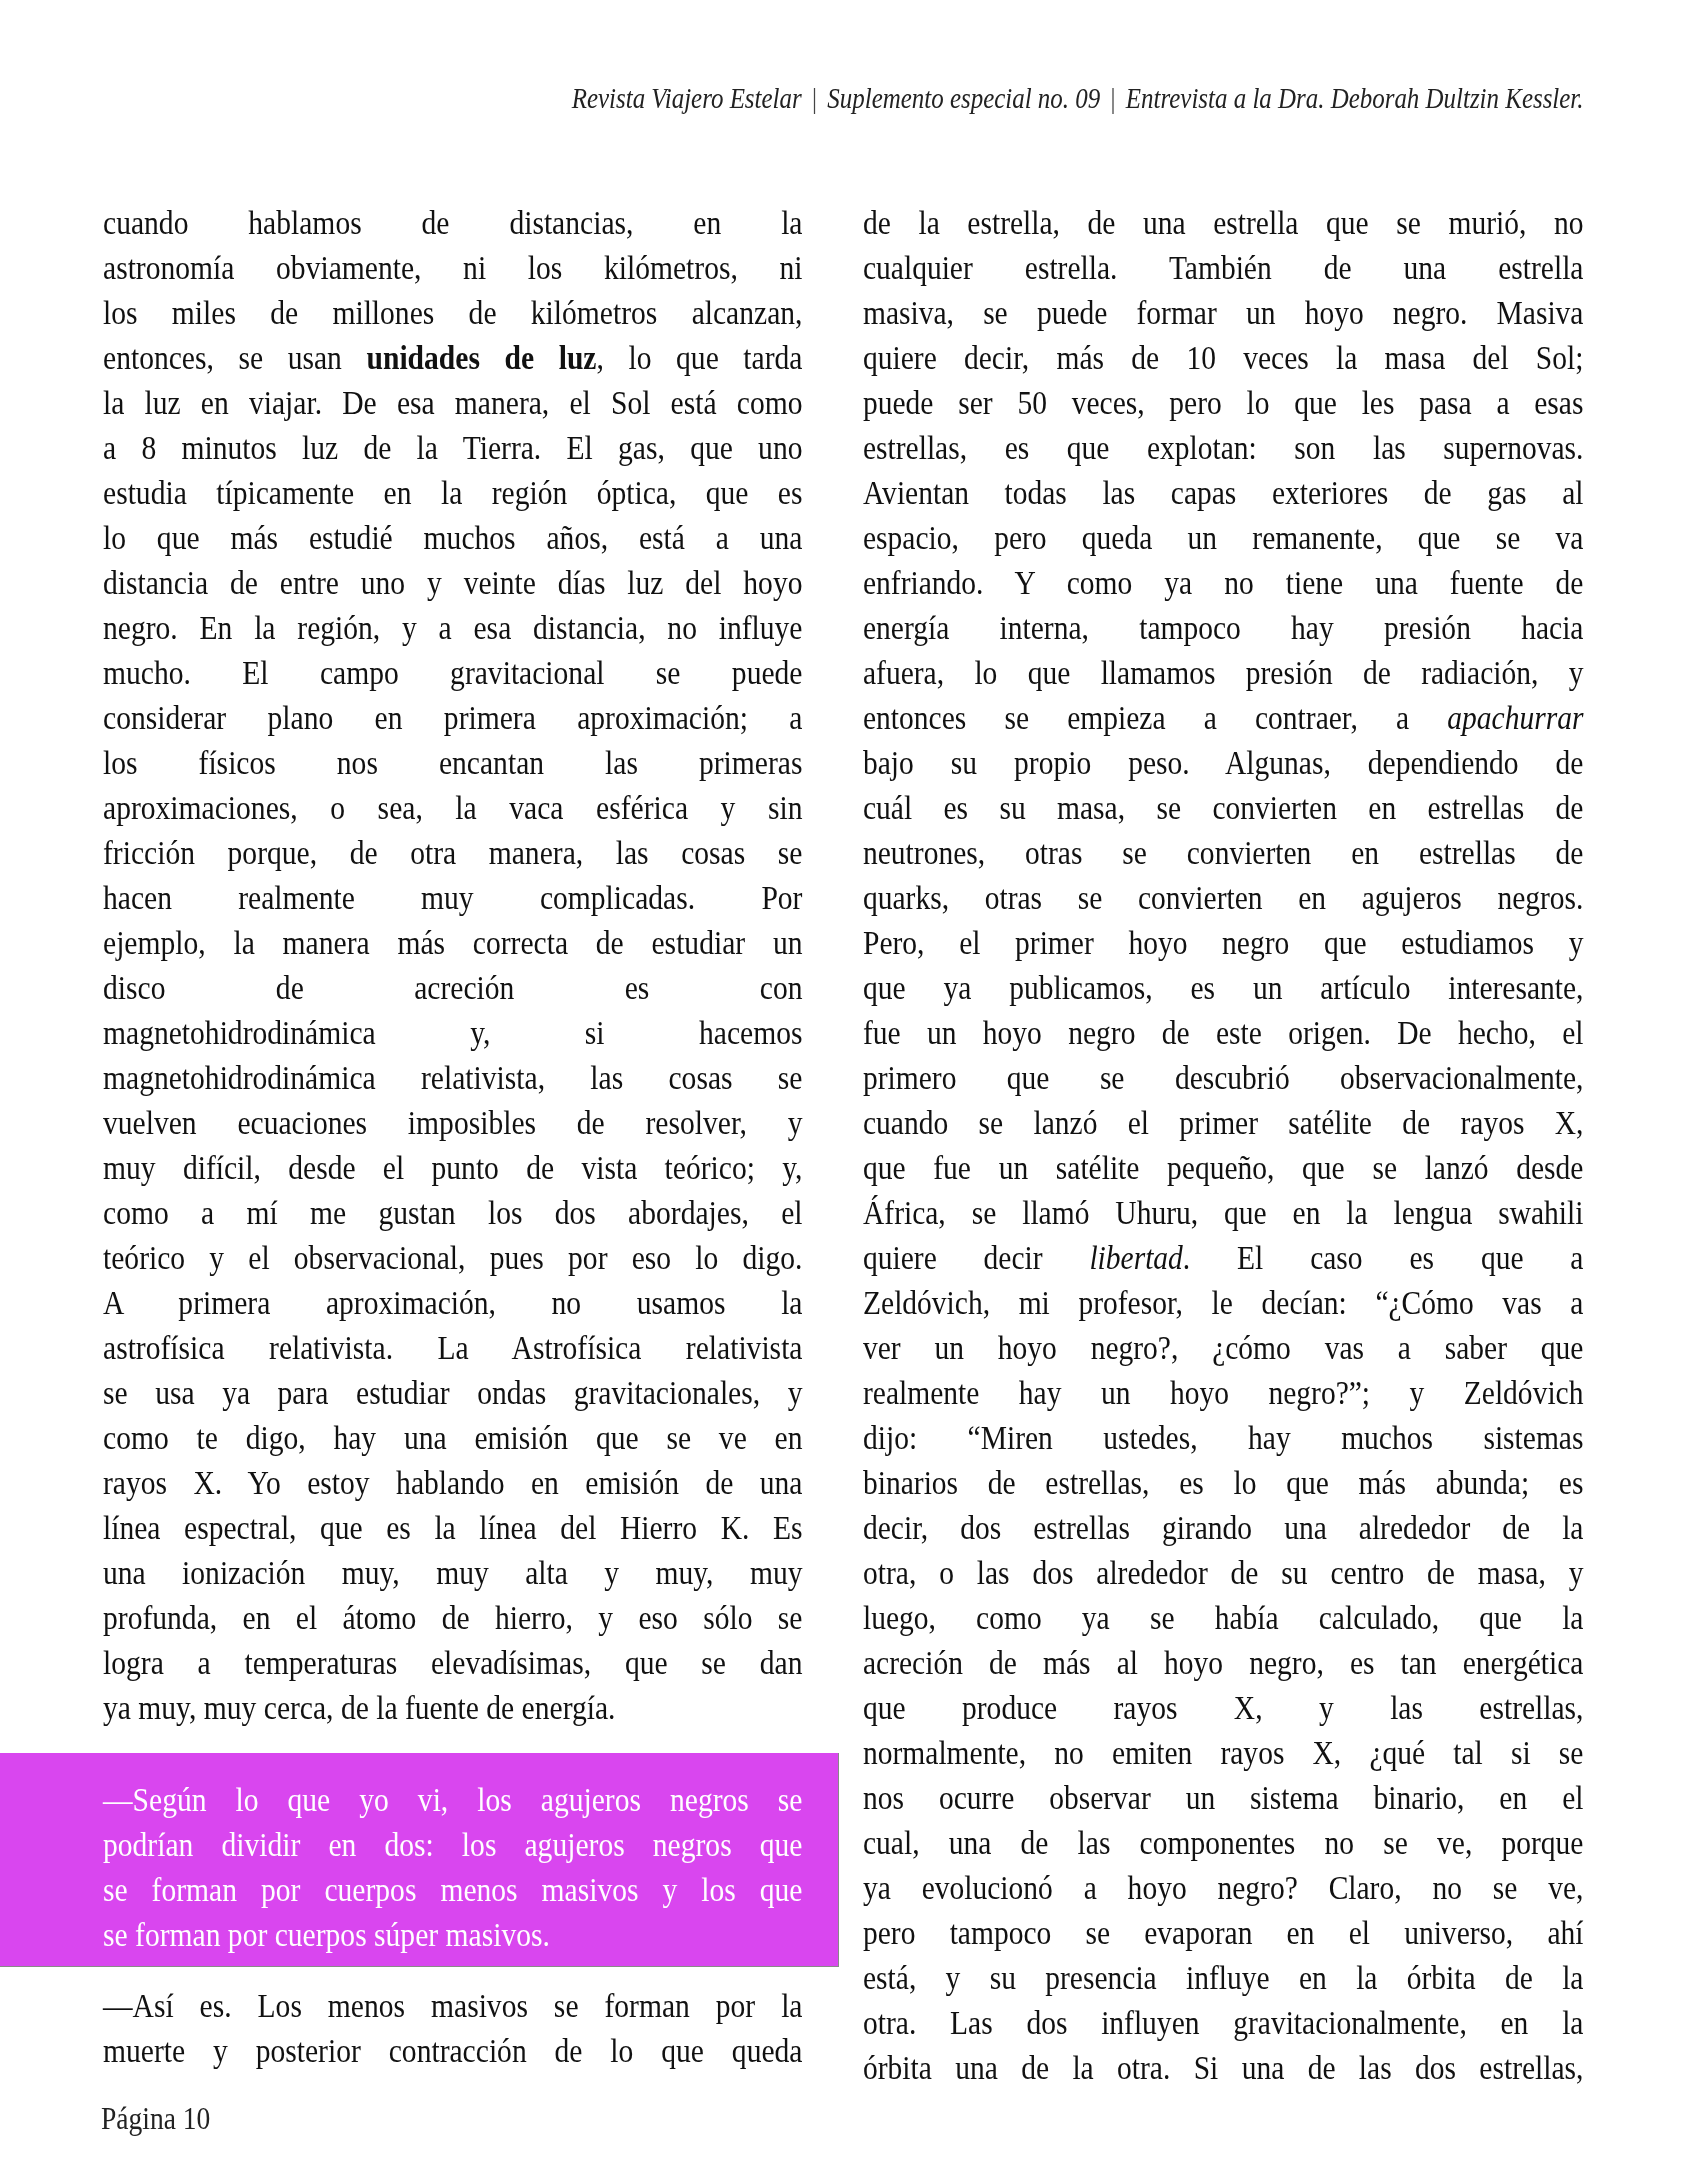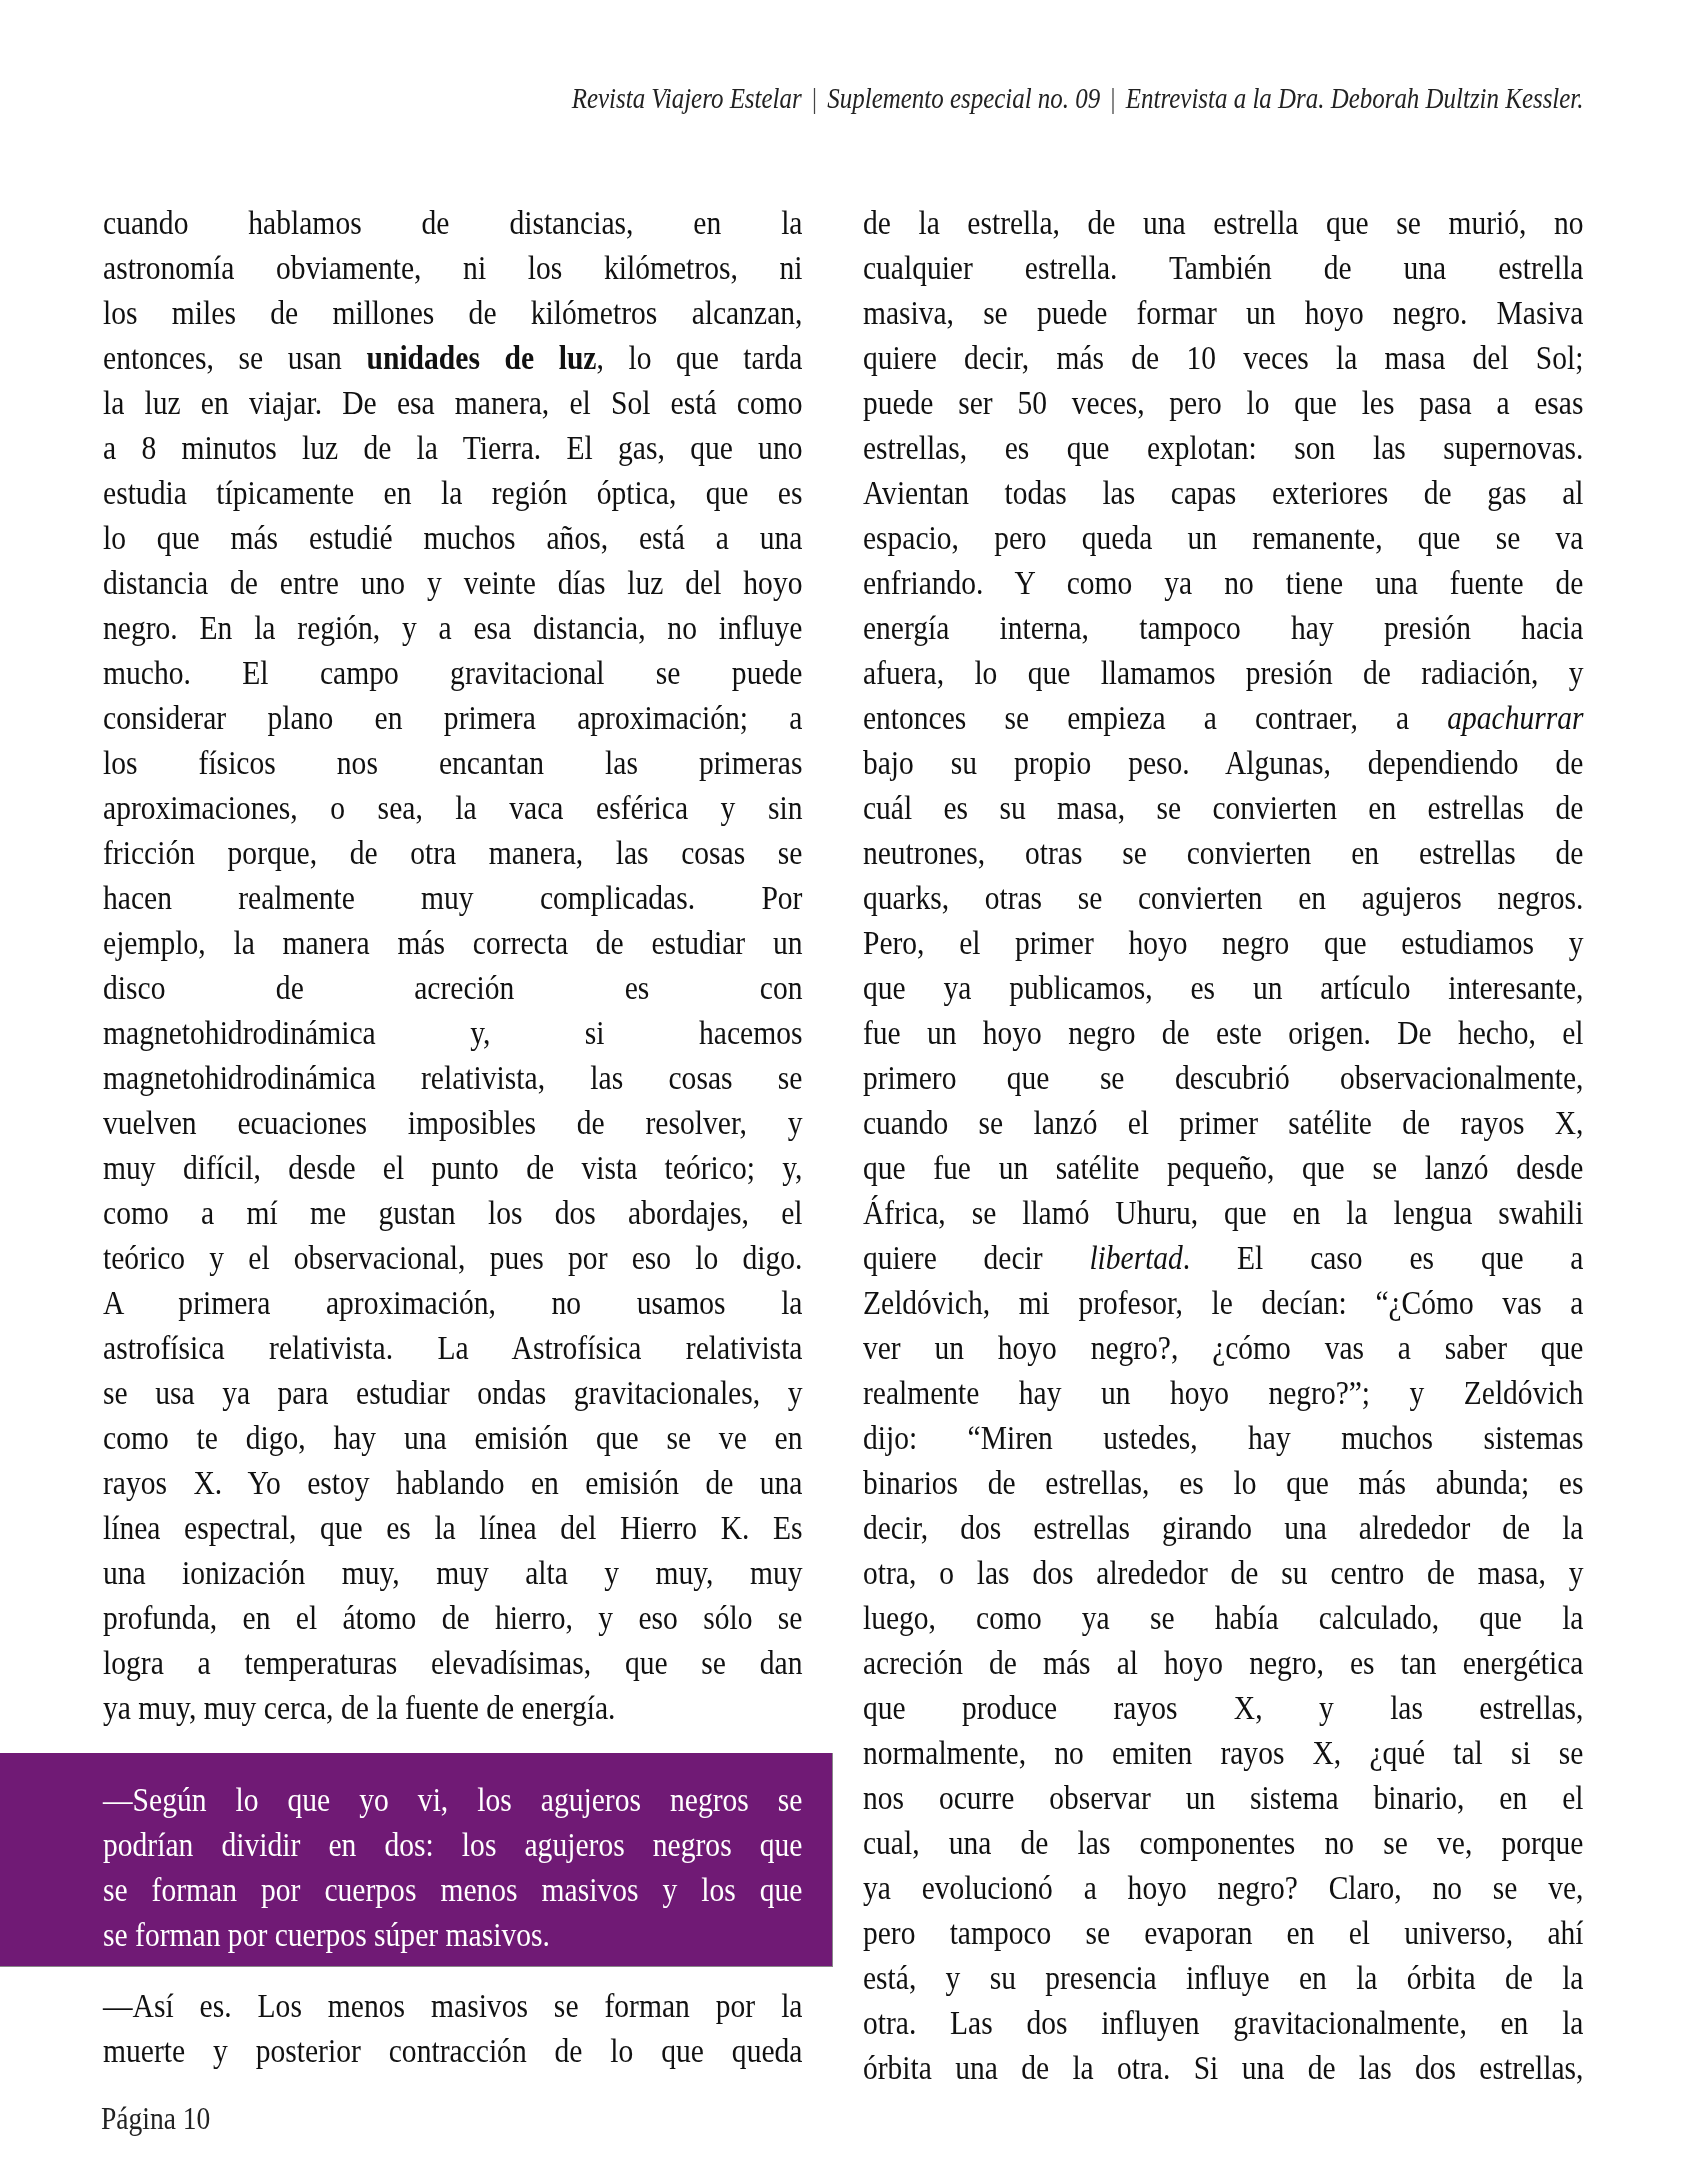--- a/index.html
+++ b/index.html
@@ -15,21 +15,21 @@
     position: absolute; top: 200px;
     font-size: 34px; line-height: 45px; text-align: justify;
     transform-origin: left top;
   }
   .col-left { left: 103px; width: 804px; transform: scaleX(0.87); }
   .col-right { left: 863px; width: 830px; transform: scaleX(0.868); }
   .line { display: block; text-align: justify; text-align-last: justify; white-space: nowrap; height: 45px; overflow: visible; }
   .line.last { text-align-last: left; }
   .question-box {
     position: absolute; left: 0; top: 1753px; width: 832px; height: 213px;
-    background: #701a75; border-right: 1.3px solid #888; border-bottom: 1.3px solid #888;
+    background: #d946ef; border-right: 1.3px solid #888; border-bottom: 1.3px solid #888; padding-left: 6px;
   }
   .question-box .inner {
     position: absolute; left: 103px; top: 24px; width: 804px;
     color: #ffffff; font-size: 34px; line-height: 45px;
     transform: scaleX(0.87); transform-origin: left top;
   }
   .answer {
     position: absolute; left: 103px; top: 1983px; width: 804px;
     font-size: 34px; line-height: 45px;
     transform: scaleX(0.87); transform-origin: left top;

